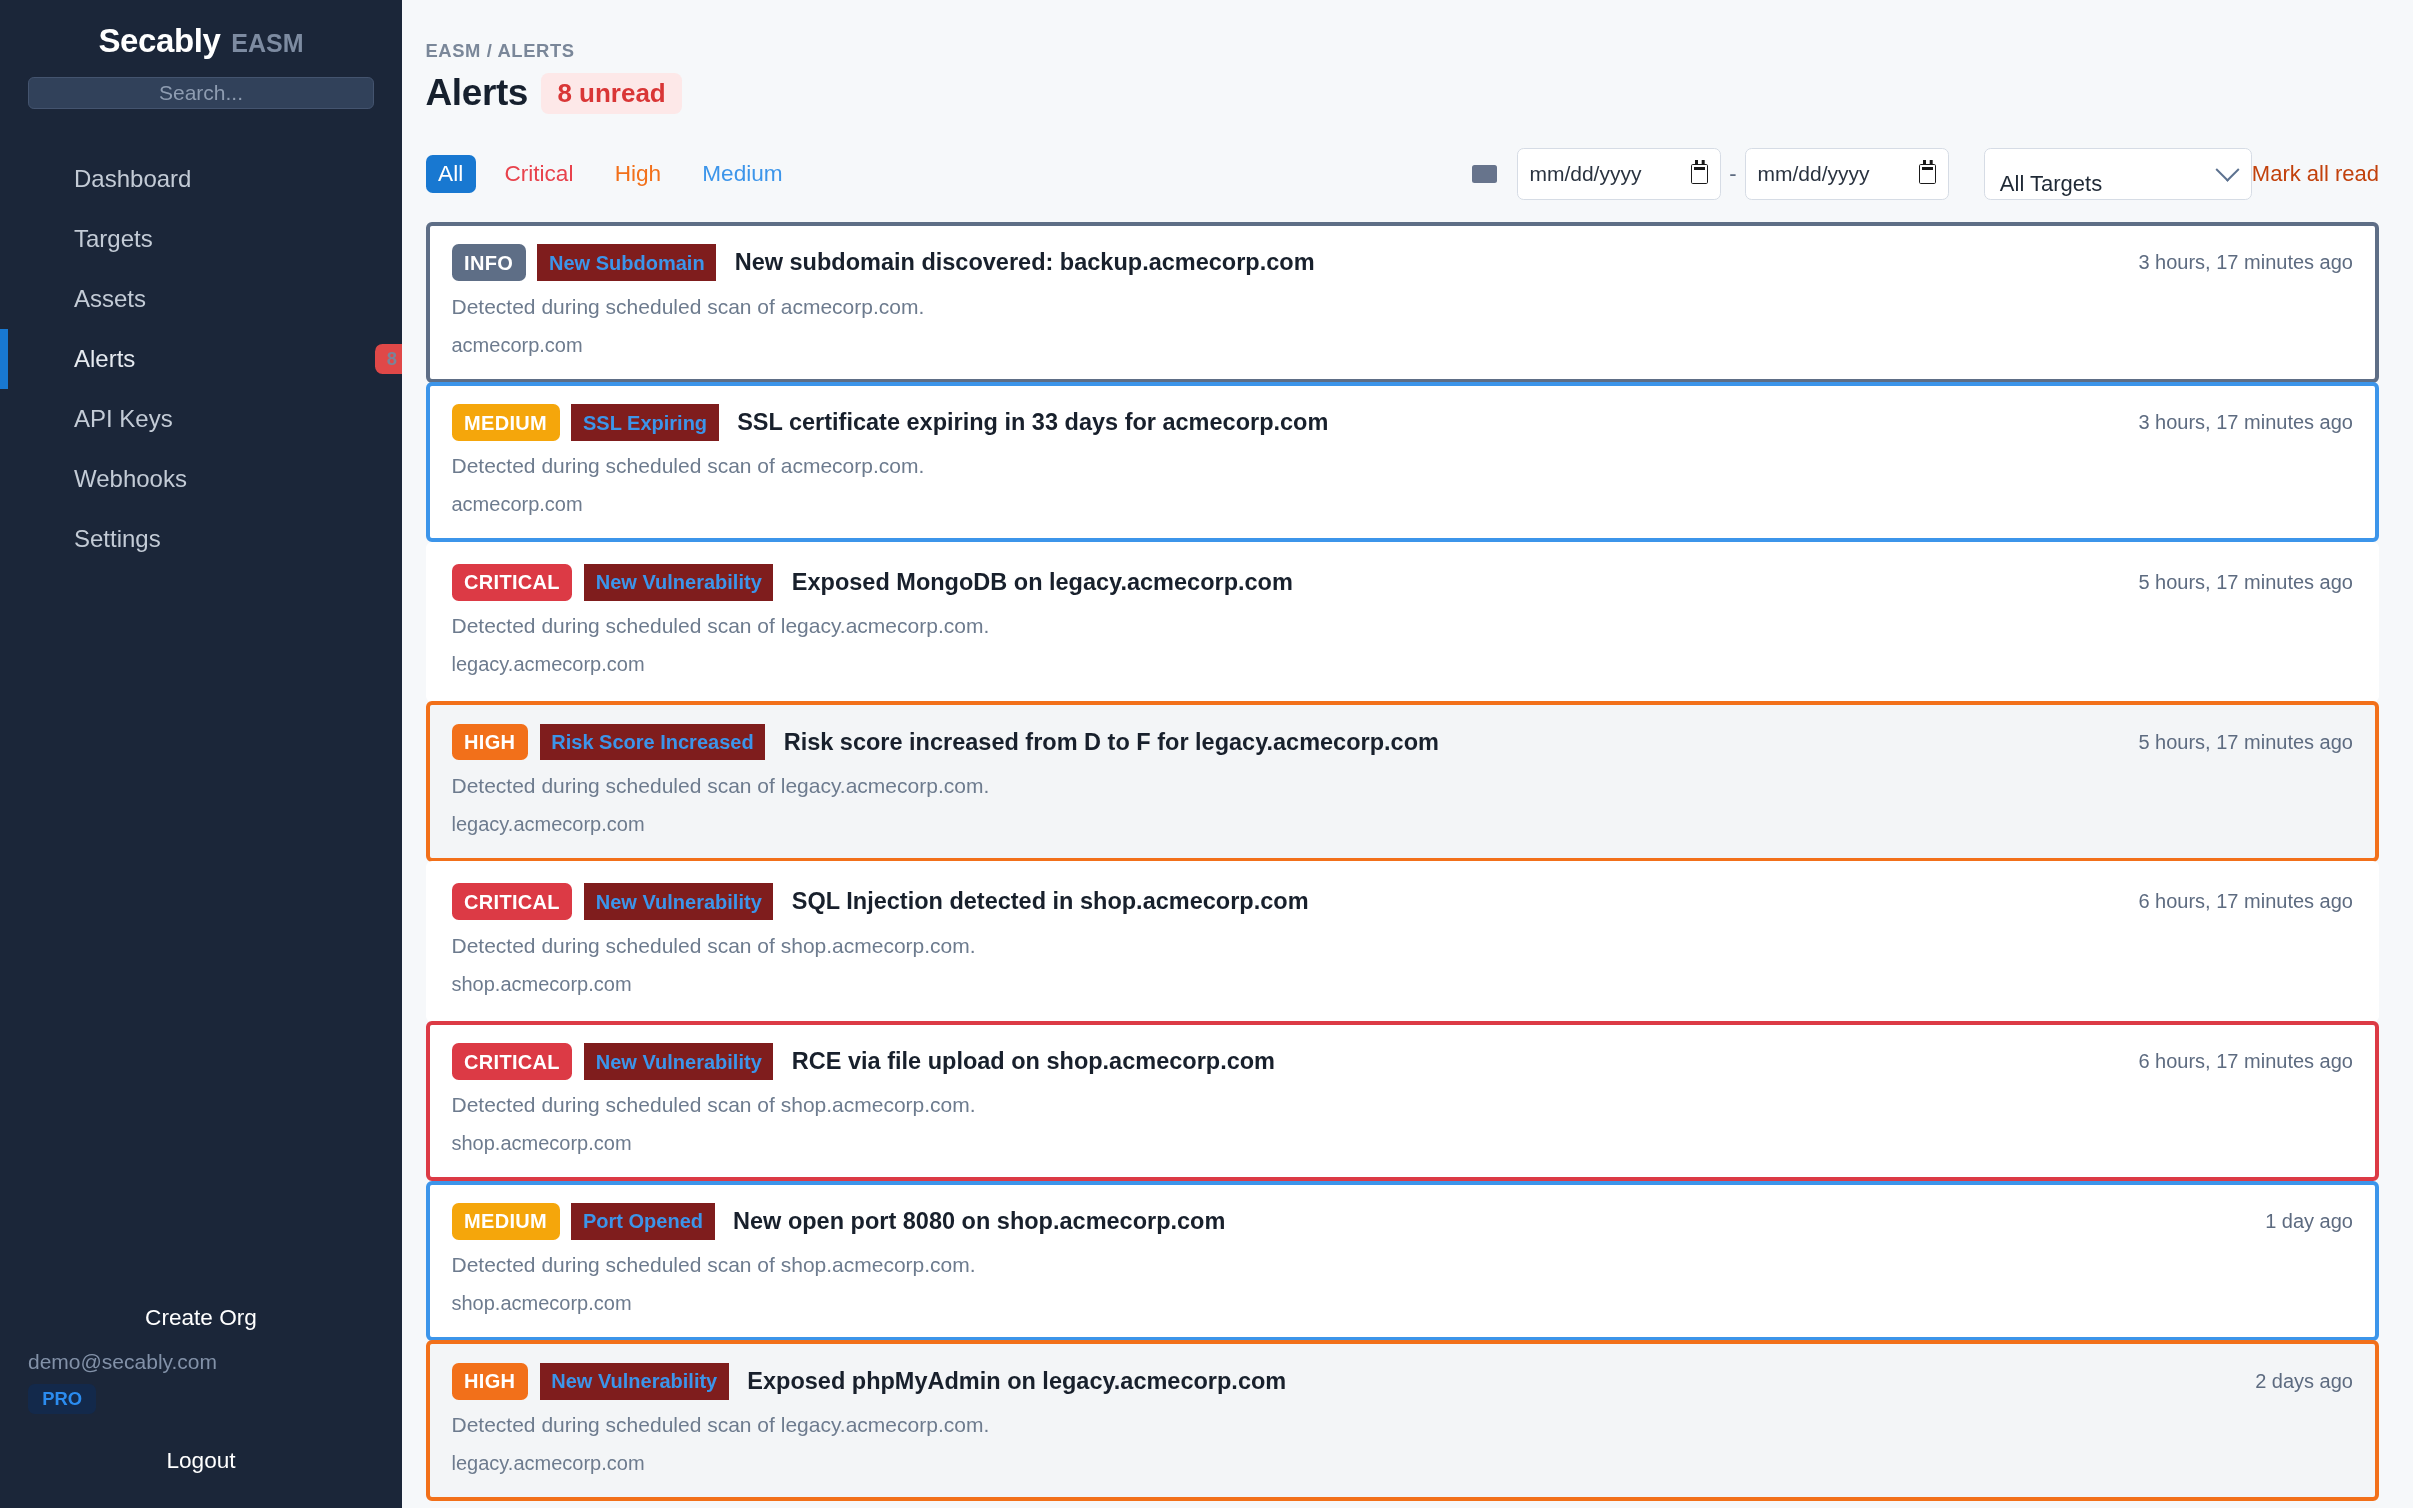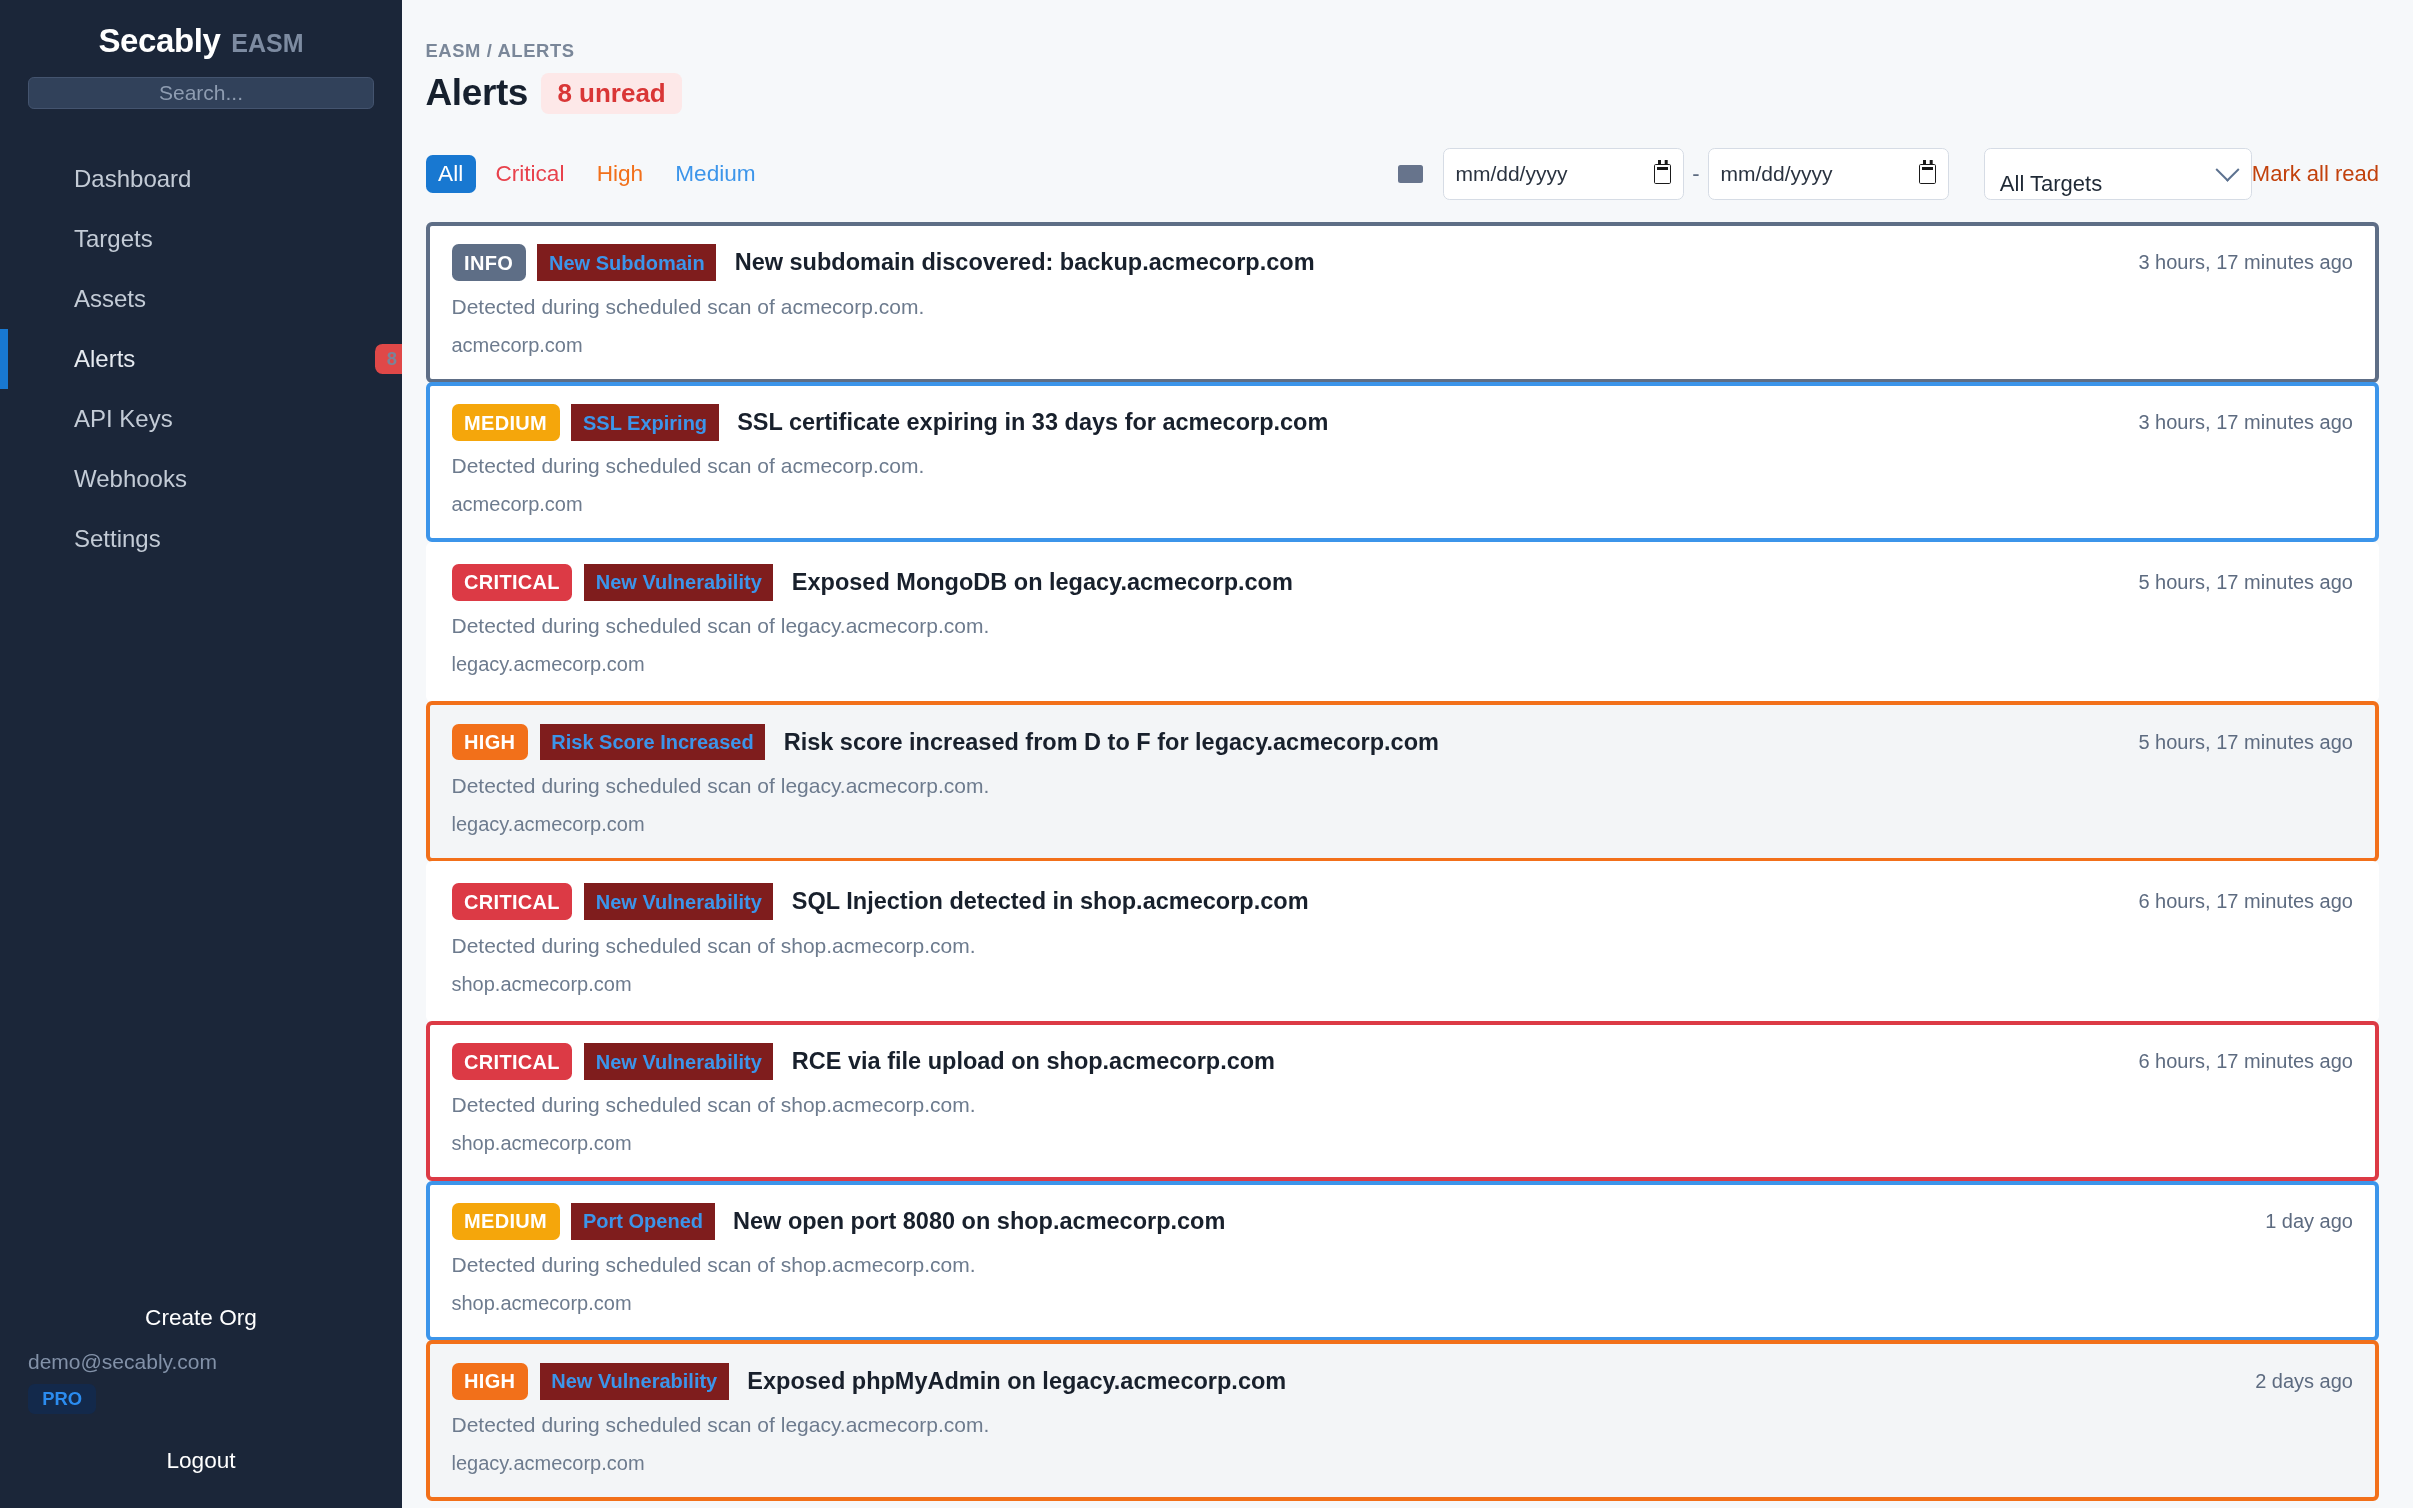--- a/index.html
+++ b/index.html
@@ -160,21 +160,21 @@
     line-height: 1;
   }
 
   
   .filter-bar {
     margin-top: 34px;
     display: flex;
     align-items: center;
     height: 52px;
   }
-  .sev-tabs { display: flex; align-items: center; gap: 7px; }
+  .sev-tabs { display: flex; align-items: center; gap: 16px; }
   .sev-tab {
     font-size: 22.6px;
     padding: 7.5px 12.6px;
     border-radius: 6.7px;
     cursor: pointer;
     line-height: 1;
     white-space: nowrap;
   }
   .sev-tab.all-active { background: #1878d1; color: #ffffff; font-weight: normal; }
   .sev-tab.critical { color: #e8424c; }
@@ -189,21 +189,21 @@
   }
   .cal-icon {
     width: 25px; height: 18.4px;
     background: #67748c;
     border-radius: 2.5px;
     margin-right: 20px;
     flex: 0 0 auto;
   }
   .date-field {
     position: relative;
-    width: 241px;
+    width: 204px;
     height: 52px;
     background: #ffffff;
     border: 0.8px solid #d6dce5;
     border-radius: 6.7px;
     display: flex;
     align-items: center;
     padding: 0 11.7px;
   }
   .date-field .ph {
     font-size: 21px;

